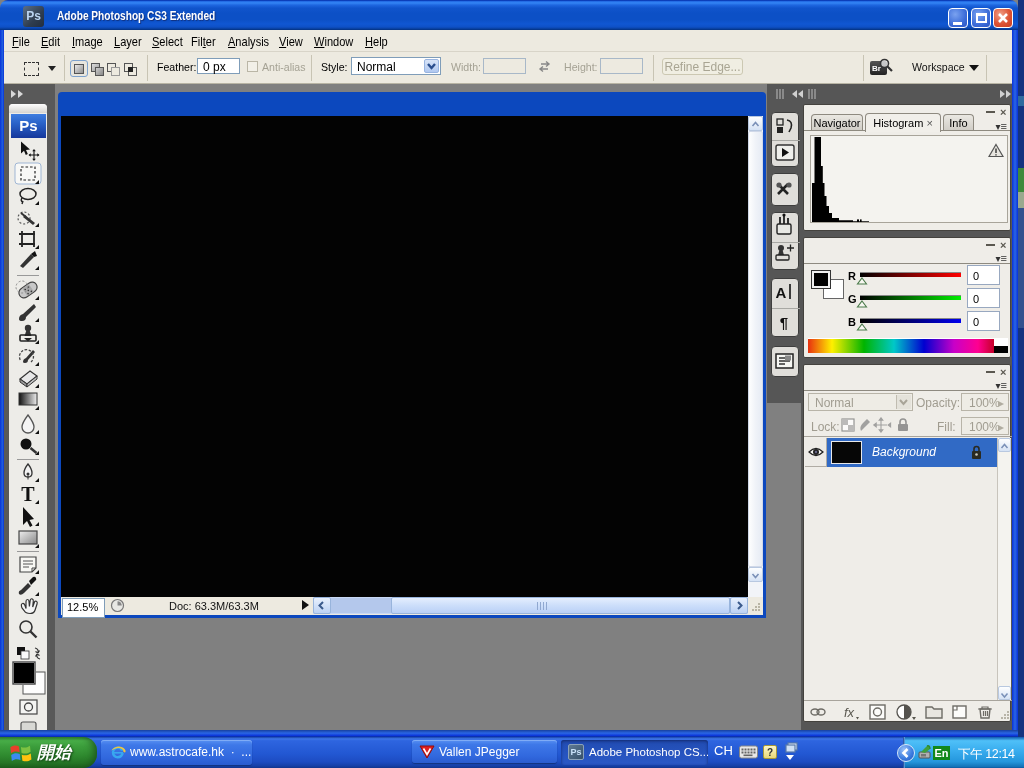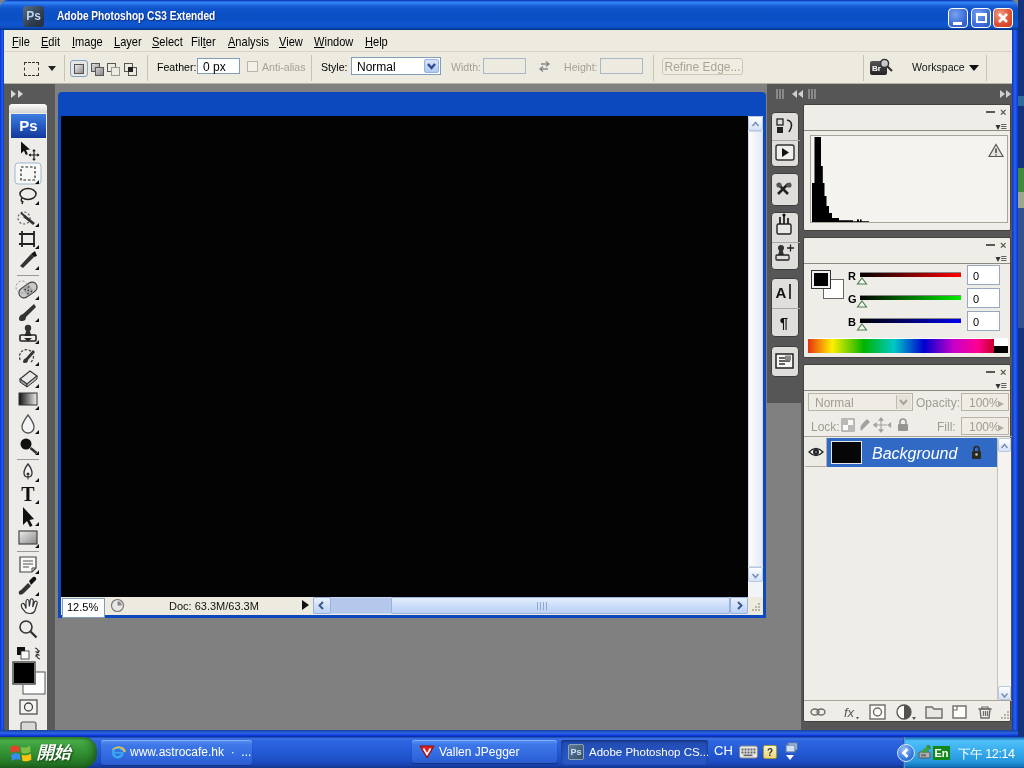--- a/index.html
+++ b/index.html
@@ -384,20 +384,25 @@
   <text x="13" y="216" font-size="15" font-weight="bold" fill="#111" text-anchor="middle">¶</text>
 
   <rect x="5" y="242" width="17" height="14" fill="#F6F6F3" stroke="#222" stroke-width="1.5"></rect>
   <path d="M8 246 h8 M8 249 h11 M8 252 h6" stroke="#333" stroke-width="1.4"></path>
   <rect x="14" y="243.5" width="6" height="5" fill="#888"></rect>
 </svg>
 
 <div class="panel" style="top:104px;height:127px">
   <div class="pmin"></div>
     <div class="pcls">×</div>
+  <div class="tabs">
+    <div class="tab" style="left:7px;width:52px">Navigator</div>
+    <div class="tab active" style="left:61px;width:76px">Histogram <span style="color:#555">×</span></div>
+    <div class="tab" style="left:139px;width:31px">Info</div>
+  </div>
   <div class="tabline"></div>
   <div class="pmenu" style="top:15px">▾<span style="font-size:11px">≡</span></div>
   <div class="abs" style="left:6px;top:30px;width:198px;height:88px;background:#F4F3EF;border:1px solid #A8A49A">
     <svg width="196" height="86" viewBox="0 0 196 86" style="display:block">
       <path d="M1 86 L1 47 L3.5 47 L3.5 1 L10 1 L10 30 L11.8 30 L11.8 47 L13.5 47 L13.5 60 L15.5 60 L15.5 70 L18 70 L18 77 L21 77 L21 82 L28 82 L28 84.3 L42 84.3 L42 85.2 L58 85.2 L58 86 Z" fill="#000"></path>
       <rect x="46" y="83.4" width="2" height="2.6" fill="#000"></rect>
         <rect x="49" y="83.4" width="1.6" height="2.6" fill="#000"></rect>
     </svg>
     <svg class="abs" style="left:177px;top:7px" width="16" height="15" viewBox="0 0 16 15">
         <path d="M8 1.5 L15 13.5 H1 Z" fill="#E8E6E0" stroke="#555" stroke-width="1.2"></path>
@@ -468,21 +473,21 @@
 
   <div class="abs" style="left:1px;top:73px;width:22px;height:29px;background:#EDEBE6;border-right:1px solid #B0ACA4;border-bottom:1px solid #B0ACA4">
     <svg style="position:absolute;left:3px;top:8px" width="16" height="12" viewBox="0 0 16 12">
         <path d="M1 6 Q8 -1 15 6 Q8 13 1 6 Z" fill="#F8F8F4" stroke="#222" stroke-width="1.2"></path>
         <circle cx="8" cy="6" r="3" fill="#222"></circle>
         <circle cx="8" cy="6" r="1.2" fill="#668"></circle>
       </svg>
   </div>
   <div class="abs" style="left:23px;top:73px;width:170px;height:29px;background:#316AC5">
     <div class="abs" style="left:4px;top:3px;width:31px;height:23px;background:#060606;border:1px solid #E8E8E8"></div>
-    <div class="abs" style="left:45px;top:7px;color:#fff;font-style:italic;font-size:16px">Background</div>
+    <div class="abs" style="left:45px;top:7px;color:#fff;font-style:italic;font-size:12px">Background</div>
     <svg class="abs" style="left:143px;top:7px" width="13" height="15" viewBox="0 0 13 15">
         <rect x="2" y="6" width="9" height="8" rx="1" fill="#2A2A22"></rect>
         <path d="M4 6 V4 a2.5 2.5 0 0 1 5 0 v2" fill="none" stroke="#2A2A22" stroke-width="1.6"></path>
         <circle cx="6.5" cy="9.5" r="1.3" fill="#C8C8C0"></circle>
       </svg>
   </div>
 
   <div class="abs" style="left:193px;top:73px;width:14px;height:262px;background:#F4F3EF;border-left:1px solid #C8C4BC">
     <div class="abs" style="left:0px;top:0;width:13px;height:14px;background:linear-gradient(180deg,#FDFEFF,#D5E2F5);border:1px solid #B8C8E0;border-radius:2px"><svg width="11" height="12" viewBox="0 0 11 12">
           <path d="M2.5 7 L5.5 3.5 L8.5 7" stroke="#7A90B8" stroke-width="1.5" fill="none"></path>

